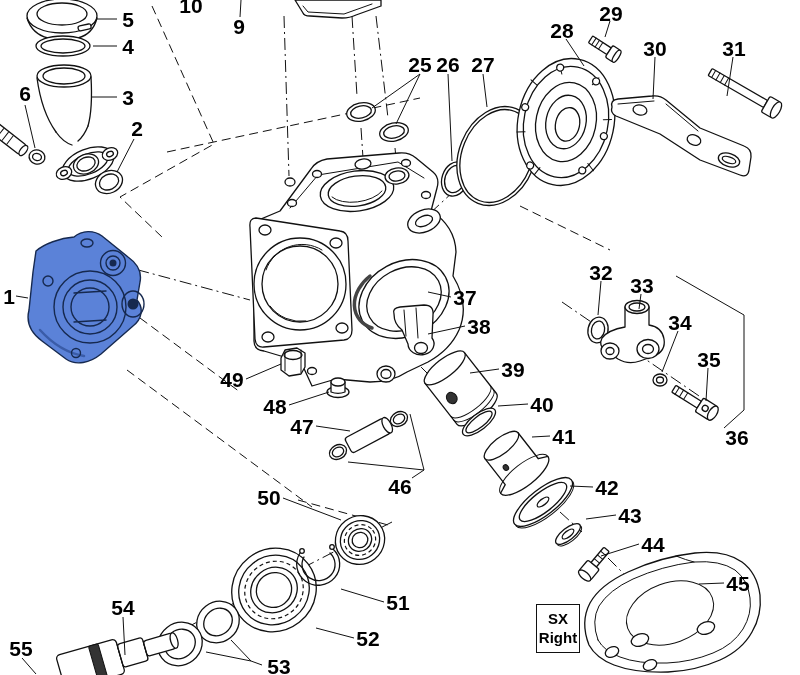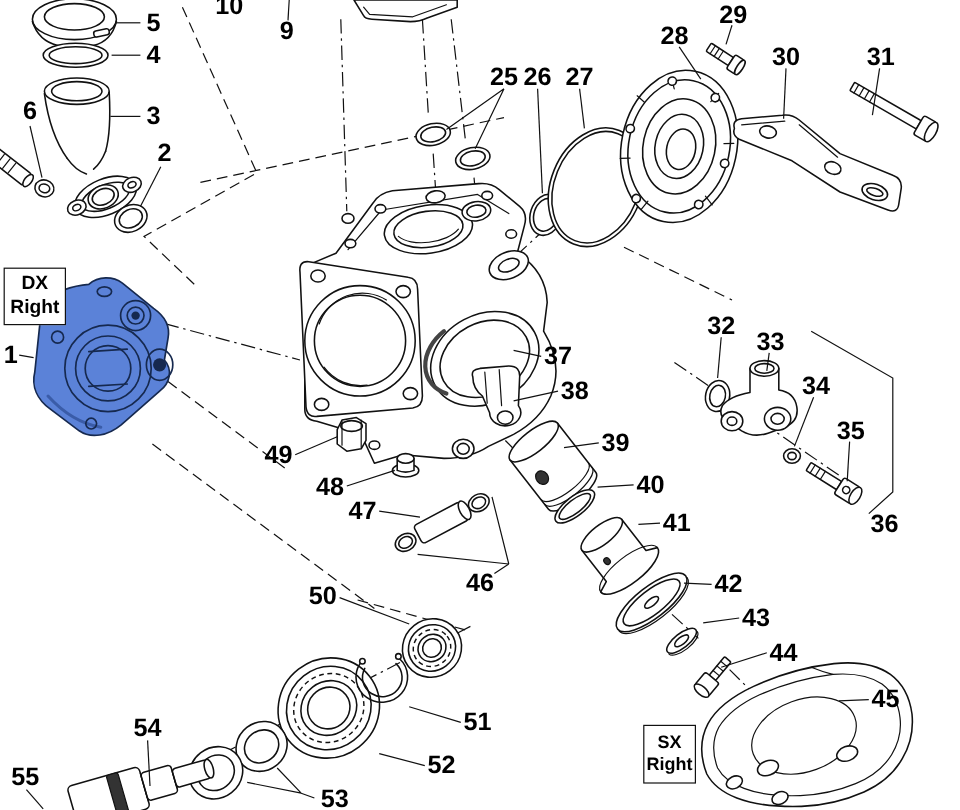--- a/index.html
+++ b/index.html
@@ -409,21 +409,17 @@
         <text x="232" y="379" class="callout" text-anchor="middle" dominant-baseline="central">49</text>
         <text x="269" y="497" class="callout" text-anchor="middle" dominant-baseline="central">50</text>
         <text x="398" y="602" class="callout" text-anchor="middle" dominant-baseline="central">51</text>
         <text x="368" y="638" class="callout" text-anchor="middle" dominant-baseline="central">52</text>
         <text x="279" y="666" class="callout" text-anchor="middle" dominant-baseline="central">53</text>
         <text x="123" y="607" class="callout" text-anchor="middle" dominant-baseline="central">54</text>
         <text x="21" y="648" class="callout" text-anchor="middle" dominant-baseline="central">55</text>
       </g>
 </svg>
 
-<div class="tag-box dx">
-  <span>DX</span>
-  <span>Right</span>
-</div>
 <div class="tag-box sx">
   <span>SX</span>
   <span>Right</span>
 </div>
 </div>
 
 </body></html>

